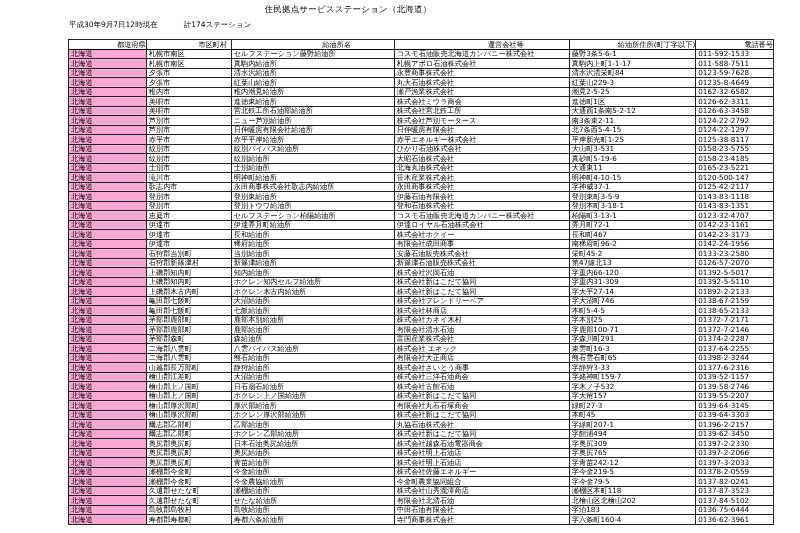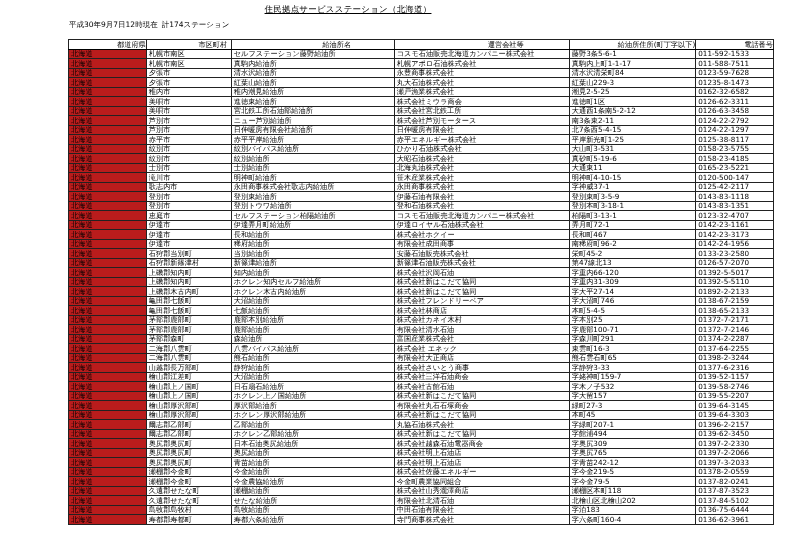--- a/index.html
+++ b/index.html
@@ -2,41 +2,41 @@
 <html><head>
 <meta charset="utf-8">
 <style>
   html, body { margin: 0; padding: 0; background: #ffffff; }
   body {
     width: 800px; height: 533px; overflow: hidden; position: relative;
     font-family: "DejaVu Sans", sans-serif; color: #000;
   }
   .doc-title {
     position: absolute; left: 0; top: 4px; width: 696px; text-align: center;
-    font-size: 8.5px; letter-spacing: 0.2px; text-decoration: underline;
+    font-size: 8.5px; letter-spacing: 0.2px;
   }
   .doc-subtitle {
     position: absolute; left: 69px; top: 20px; font-size: 7.5px;
   }
-  .doc-subtitle span + span { margin-left: 4px; }
+  .doc-subtitle span + span { margin-left: 26px; }
   table.stations {
     position: absolute; left: 68px; top: 39px;
     border-collapse: collapse; table-layout: fixed;
     font-size: 7.2px; line-height: 1;
   }
   table.stations th, table.stations td {
     border: 0.9px solid #222; padding: 0 0 0 2px; height: 8.5px;
     white-space: nowrap; overflow: hidden; vertical-align: middle;
   }
   table.stations th { font-weight: normal; text-align: center; padding: 0; }
   table.stations tr.hdr th { border-bottom: 1.2px solid #000; padding-left: 48px; }
   col.c1 { width: 42px; } col.c2 { width: 85px; } col.c3 { width: 163px; }
   col.c4 { width: 175px; } col.c5 { width: 107px; } col.c6 { width: 75px; }
   tr.row:nth-child(odd) td { background: #ffffff; }
-  tr.row td.pref { background: #b91c1c; }
+  tr.row td.pref { background: #f9a8d4; }
 </style>
 </head>
 <body>
 
 <div class="doc-title">住民拠点サービスステーション（北海道）</div>
 <div class="doc-subtitle">
   <span>平成30年9月7日12時現在</span><span>計174ステーション</span>
 </div>
 
 <table class="stations">
@@ -82,21 +82,21 @@
         <td>永豊商事株式会社</td>
         <td>清水沢清栄町84</td>
         <td>0123-59-7628</td>
       </tr>
       <tr class="row">
         <td class="pref">北海道</td>
         <td>夕張市</td>
         <td>紅葉山給油所</td>
         <td>丸大石油株式会社</td>
         <td>紅葉山229-3</td>
-        <td>01235-8-1473</td>
+        <td>01235-8-4649</td>
       </tr>
       <tr class="row">
         <td class="pref">北海道</td>
         <td>稚内市</td>
         <td>稚内潮見給油所</td>
         <td>瀬戸漁業株式会社</td>
         <td>潮見2-5-25</td>
         <td>0162-32-6582</td>
       </tr>
       <tr class="row">

